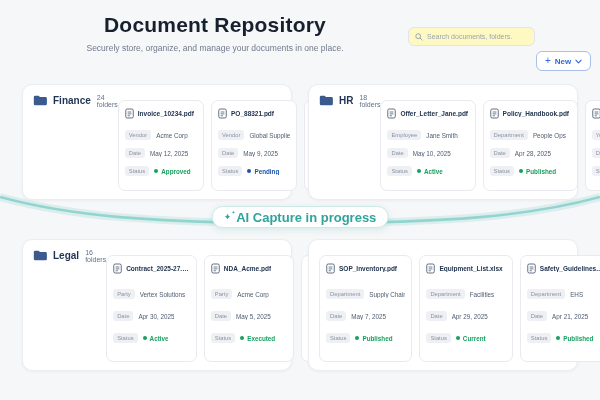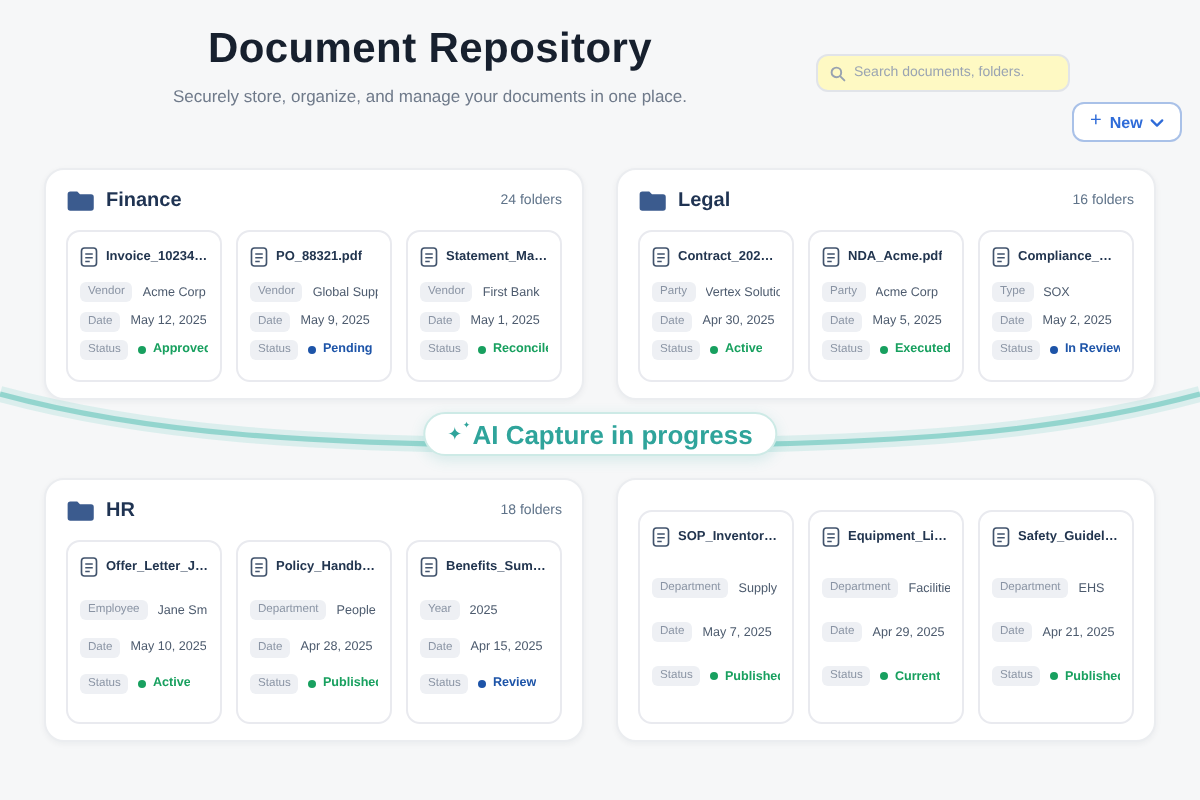--- a/index.html
+++ b/index.html
@@ -38,21 +38,21 @@
 
   
   .grid {
     position:absolute; top:84px; left:22px; width:556px;
     display:grid; grid-template-columns:270px 270px; column-gap:16px;
     grid-template-rows:116px 132px; row-gap:39px;
   }
   .folder-section {
     background:#fff; border:1px solid #ebedf0; border-radius:10px;
     box-shadow:0 1px 3px rgba(25,40,60,0.05);
-    padding:8px 10px; display:flex; flex-direction:column;
+    padding:8px 10px; display:flex; flex-direction:row;
   }
   .section-header { display:flex; align-items:center; gap:6px; height:15px; }
   .section-name { font-size:10px; font-weight:700; color:#1f3352; }
   .folder-count { margin-left:auto; font-size:7px; color:#5f7389; }
 
   .cards { display:flex; gap:7px; margin-top:7px; flex:1; }
   .doc-card {
     flex:1; background:#fff; border:1px solid #e9eaef; border-radius:7px;
     padding:7px 6px 6px; display:flex; flex-direction:column; cursor:pointer; min-width:0;
   }
@@ -232,45 +232,45 @@
 </div>
   </section>
 
   <section class="folder-section">
     <div class="section-header">
       <span>
         <svg width="14" height="11" viewBox="0 0 20 16">
             <path d="M1 3 a2 2 0 0 1 2 -2 h5 l2 2 h8 a2 2 0 0 1 2 2 v8 a2 2 0 0 1 -2 2 h-15 a2 2 0 0 1 -2 -2 z" fill="#3b5b8e"></path>
           </svg>
       </span>
-      <span class="section-name">Legal</span>
-      <span class="folder-count">16 folders</span>
+      <span class="section-name">HR</span>
+      <span class="folder-count">18 folders</span>
     </div>
     <div class="cards">
   <div class="doc-card">
     <div class="doc-header">
       <span>
         <svg width="9" height="11" viewBox="0 0 12 14">
                 <rect x="1" y="1" width="10" height="12" rx="2" fill="#fff" stroke="#41536c" stroke-width="1.1"></rect>
                 <line x1="3.5" y1="5" x2="8.5" y2="5" stroke="#41536c" stroke-width="1"></line>
                 <line x1="3.5" y1="7.5" x2="8.5" y2="7.5" stroke="#41536c" stroke-width="1"></line>
                 <line x1="3.5" y1="10" x2="6.5" y2="10" stroke="#41536c" stroke-width="1"></line>
               </svg>
       </span>
-      <span class="doc-name">Contract_2025-27.pdf</span>
-    </div>
-    <div class="doc-rows">
-  <div class="meta-row">
-    <span class="chip">Party</span>
-    <span class="value">Vertex Solutions</span>
-  </div>
-
-  <div class="meta-row">
-    <span class="chip">Date</span>
-    <span class="value">Apr 30, 2025</span>
+      <span class="doc-name">Offer_Letter_Jane.pdf</span>
+    </div>
+    <div class="doc-rows">
+  <div class="meta-row">
+    <span class="chip">Employee</span>
+    <span class="value">Jane Smith</span>
+  </div>
+
+  <div class="meta-row">
+    <span class="chip">Date</span>
+    <span class="value">May 10, 2025</span>
   </div>
 
   <div class="meta-row">
     <span class="chip">Status</span>
     <span class="value status" data-status="green">
       <span class="dot"></span>
       <span class="status-text">Active</span>
     </span>
   </div>
 </div>
@@ -279,110 +279,110 @@
   <div class="doc-card">
     <div class="doc-header">
       <span>
         <svg width="9" height="11" viewBox="0 0 12 14">
                 <rect x="1" y="1" width="10" height="12" rx="2" fill="#fff" stroke="#41536c" stroke-width="1.1"></rect>
                 <line x1="3.5" y1="5" x2="8.5" y2="5" stroke="#41536c" stroke-width="1"></line>
                 <line x1="3.5" y1="7.5" x2="8.5" y2="7.5" stroke="#41536c" stroke-width="1"></line>
                 <line x1="3.5" y1="10" x2="6.5" y2="10" stroke="#41536c" stroke-width="1"></line>
               </svg>
       </span>
-      <span class="doc-name">NDA_Acme.pdf</span>
-    </div>
-    <div class="doc-rows">
-  <div class="meta-row">
-    <span class="chip">Party</span>
-    <span class="value">Acme Corp</span>
-  </div>
-
-  <div class="meta-row">
-    <span class="chip">Date</span>
-    <span class="value">May 5, 2025</span>
-  </div>
-
-  <div class="meta-row">
-    <span class="chip">Status</span>
-    <span class="value status" data-status="green">
-      <span class="dot"></span>
-      <span class="status-text">Executed</span>
-    </span>
-  </div>
-</div>
-  </div>
-
-  <div class="doc-card">
-    <div class="doc-header">
-      <span>
-        <svg width="9" height="11" viewBox="0 0 12 14">
-                <rect x="1" y="1" width="10" height="12" rx="2" fill="#fff" stroke="#41536c" stroke-width="1.1"></rect>
-                <line x1="3.5" y1="5" x2="8.5" y2="5" stroke="#41536c" stroke-width="1"></line>
-                <line x1="3.5" y1="7.5" x2="8.5" y2="7.5" stroke="#41536c" stroke-width="1"></line>
-                <line x1="3.5" y1="10" x2="6.5" y2="10" stroke="#41536c" stroke-width="1"></line>
-              </svg>
-      </span>
-      <span class="doc-name">Compliance_Report.pdf</span>
-    </div>
-    <div class="doc-rows">
-  <div class="meta-row">
-    <span class="chip">Type</span>
-    <span class="value">SOX</span>
-  </div>
-
-  <div class="meta-row">
-    <span class="chip">Date</span>
-    <span class="value">May 2, 2025</span>
+      <span class="doc-name">Policy_Handbook.pdf</span>
+    </div>
+    <div class="doc-rows">
+  <div class="meta-row">
+    <span class="chip">Department</span>
+    <span class="value">People Ops</span>
+  </div>
+
+  <div class="meta-row">
+    <span class="chip">Date</span>
+    <span class="value">Apr 28, 2025</span>
+  </div>
+
+  <div class="meta-row">
+    <span class="chip">Status</span>
+    <span class="value status" data-status="green">
+      <span class="dot"></span>
+      <span class="status-text">Published</span>
+    </span>
+  </div>
+</div>
+  </div>
+
+  <div class="doc-card">
+    <div class="doc-header">
+      <span>
+        <svg width="9" height="11" viewBox="0 0 12 14">
+                <rect x="1" y="1" width="10" height="12" rx="2" fill="#fff" stroke="#41536c" stroke-width="1.1"></rect>
+                <line x1="3.5" y1="5" x2="8.5" y2="5" stroke="#41536c" stroke-width="1"></line>
+                <line x1="3.5" y1="7.5" x2="8.5" y2="7.5" stroke="#41536c" stroke-width="1"></line>
+                <line x1="3.5" y1="10" x2="6.5" y2="10" stroke="#41536c" stroke-width="1"></line>
+              </svg>
+      </span>
+      <span class="doc-name">Benefits_Summary.pdf</span>
+    </div>
+    <div class="doc-rows">
+  <div class="meta-row">
+    <span class="chip">Year</span>
+    <span class="value">2025</span>
+  </div>
+
+  <div class="meta-row">
+    <span class="chip">Date</span>
+    <span class="value">Apr 15, 2025</span>
   </div>
 
   <div class="meta-row">
     <span class="chip">Status</span>
     <span class="value status" data-status="blue">
       <span class="dot"></span>
-      <span class="status-text">In Review</span>
+      <span class="status-text">Review</span>
     </span>
   </div>
 </div>
   </div>
 </div>
   </section>
 
   <section class="folder-section">
     <div class="section-header">
       <span>
         <svg width="14" height="11" viewBox="0 0 20 16">
             <path d="M1 3 a2 2 0 0 1 2 -2 h5 l2 2 h8 a2 2 0 0 1 2 2 v8 a2 2 0 0 1 -2 2 h-15 a2 2 0 0 1 -2 -2 z" fill="#3b5b8e"></path>
           </svg>
       </span>
-      <span class="section-name">HR</span>
-      <span class="folder-count">18 folders</span>
+      <span class="section-name">Legal</span>
+      <span class="folder-count">16 folders</span>
     </div>
     <div class="cards">
   <div class="doc-card">
     <div class="doc-header">
       <span>
         <svg width="9" height="11" viewBox="0 0 12 14">
                 <rect x="1" y="1" width="10" height="12" rx="2" fill="#fff" stroke="#41536c" stroke-width="1.1"></rect>
                 <line x1="3.5" y1="5" x2="8.5" y2="5" stroke="#41536c" stroke-width="1"></line>
                 <line x1="3.5" y1="7.5" x2="8.5" y2="7.5" stroke="#41536c" stroke-width="1"></line>
                 <line x1="3.5" y1="10" x2="6.5" y2="10" stroke="#41536c" stroke-width="1"></line>
               </svg>
       </span>
-      <span class="doc-name">Offer_Letter_Jane.pdf</span>
-    </div>
-    <div class="doc-rows">
-  <div class="meta-row">
-    <span class="chip">Employee</span>
-    <span class="value">Jane Smith</span>
-  </div>
-
-  <div class="meta-row">
-    <span class="chip">Date</span>
-    <span class="value">May 10, 2025</span>
+      <span class="doc-name">Contract_2025-27.pdf</span>
+    </div>
+    <div class="doc-rows">
+  <div class="meta-row">
+    <span class="chip">Party</span>
+    <span class="value">Vertex Solutions</span>
+  </div>
+
+  <div class="meta-row">
+    <span class="chip">Date</span>
+    <span class="value">Apr 30, 2025</span>
   </div>
 
   <div class="meta-row">
     <span class="chip">Status</span>
     <span class="value status" data-status="green">
       <span class="dot"></span>
       <span class="status-text">Active</span>
     </span>
   </div>
 </div>
@@ -391,71 +391,71 @@
   <div class="doc-card">
     <div class="doc-header">
       <span>
         <svg width="9" height="11" viewBox="0 0 12 14">
                 <rect x="1" y="1" width="10" height="12" rx="2" fill="#fff" stroke="#41536c" stroke-width="1.1"></rect>
                 <line x1="3.5" y1="5" x2="8.5" y2="5" stroke="#41536c" stroke-width="1"></line>
                 <line x1="3.5" y1="7.5" x2="8.5" y2="7.5" stroke="#41536c" stroke-width="1"></line>
                 <line x1="3.5" y1="10" x2="6.5" y2="10" stroke="#41536c" stroke-width="1"></line>
               </svg>
       </span>
-      <span class="doc-name">Policy_Handbook.pdf</span>
-    </div>
-    <div class="doc-rows">
-  <div class="meta-row">
-    <span class="chip">Department</span>
-    <span class="value">People Ops</span>
-  </div>
-
-  <div class="meta-row">
-    <span class="chip">Date</span>
-    <span class="value">Apr 28, 2025</span>
-  </div>
-
-  <div class="meta-row">
-    <span class="chip">Status</span>
-    <span class="value status" data-status="green">
-      <span class="dot"></span>
-      <span class="status-text">Published</span>
-    </span>
-  </div>
-</div>
-  </div>
-
-  <div class="doc-card">
-    <div class="doc-header">
-      <span>
-        <svg width="9" height="11" viewBox="0 0 12 14">
-                <rect x="1" y="1" width="10" height="12" rx="2" fill="#fff" stroke="#41536c" stroke-width="1.1"></rect>
-                <line x1="3.5" y1="5" x2="8.5" y2="5" stroke="#41536c" stroke-width="1"></line>
-                <line x1="3.5" y1="7.5" x2="8.5" y2="7.5" stroke="#41536c" stroke-width="1"></line>
-                <line x1="3.5" y1="10" x2="6.5" y2="10" stroke="#41536c" stroke-width="1"></line>
-              </svg>
-      </span>
-      <span class="doc-name">Benefits_Summary.pdf</span>
-    </div>
-    <div class="doc-rows">
-  <div class="meta-row">
-    <span class="chip">Year</span>
-    <span class="value">2025</span>
-  </div>
-
-  <div class="meta-row">
-    <span class="chip">Date</span>
-    <span class="value">Apr 15, 2025</span>
+      <span class="doc-name">NDA_Acme.pdf</span>
+    </div>
+    <div class="doc-rows">
+  <div class="meta-row">
+    <span class="chip">Party</span>
+    <span class="value">Acme Corp</span>
+  </div>
+
+  <div class="meta-row">
+    <span class="chip">Date</span>
+    <span class="value">May 5, 2025</span>
+  </div>
+
+  <div class="meta-row">
+    <span class="chip">Status</span>
+    <span class="value status" data-status="green">
+      <span class="dot"></span>
+      <span class="status-text">Executed</span>
+    </span>
+  </div>
+</div>
+  </div>
+
+  <div class="doc-card">
+    <div class="doc-header">
+      <span>
+        <svg width="9" height="11" viewBox="0 0 12 14">
+                <rect x="1" y="1" width="10" height="12" rx="2" fill="#fff" stroke="#41536c" stroke-width="1.1"></rect>
+                <line x1="3.5" y1="5" x2="8.5" y2="5" stroke="#41536c" stroke-width="1"></line>
+                <line x1="3.5" y1="7.5" x2="8.5" y2="7.5" stroke="#41536c" stroke-width="1"></line>
+                <line x1="3.5" y1="10" x2="6.5" y2="10" stroke="#41536c" stroke-width="1"></line>
+              </svg>
+      </span>
+      <span class="doc-name">Compliance_Report.pdf</span>
+    </div>
+    <div class="doc-rows">
+  <div class="meta-row">
+    <span class="chip">Type</span>
+    <span class="value">SOX</span>
+  </div>
+
+  <div class="meta-row">
+    <span class="chip">Date</span>
+    <span class="value">May 2, 2025</span>
   </div>
 
   <div class="meta-row">
     <span class="chip">Status</span>
     <span class="value status" data-status="blue">
       <span class="dot"></span>
-      <span class="status-text">Review</span>
+      <span class="status-text">In Review</span>
     </span>
   </div>
 </div>
   </div>
 </div>
   </section>
 
   <section class="folder-section">
     <div class="cards">
   <div class="doc-card">

